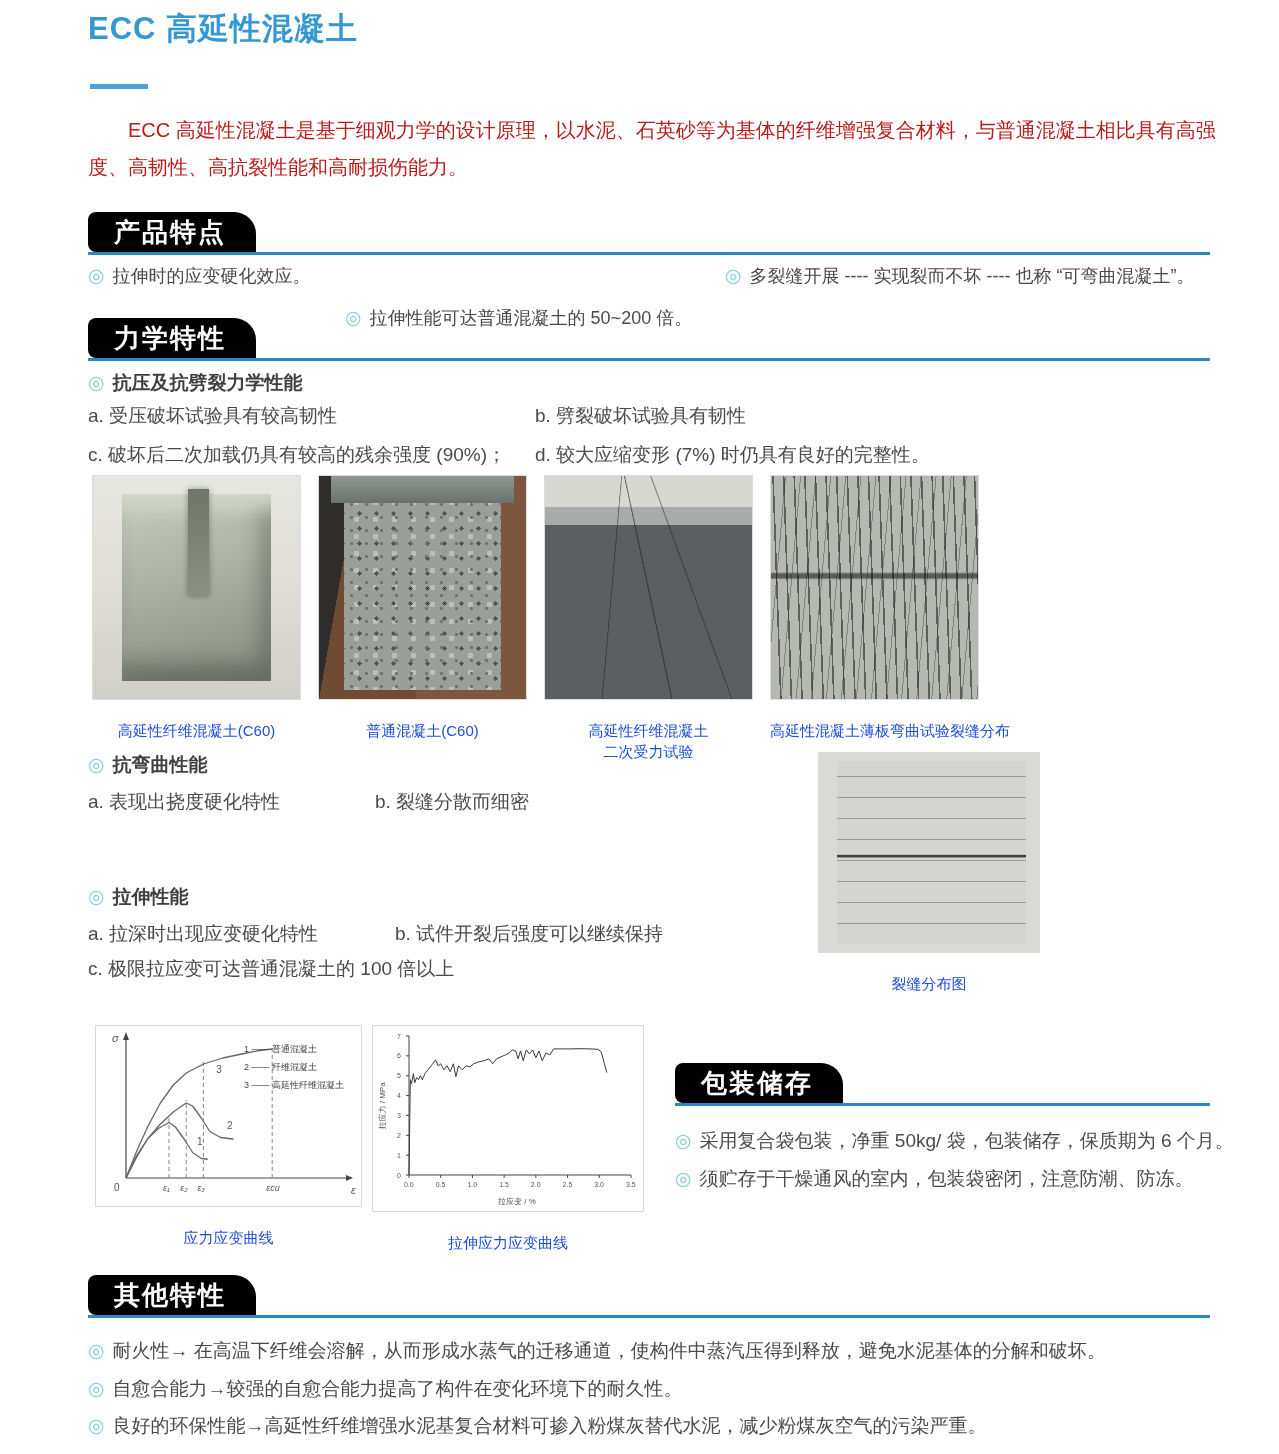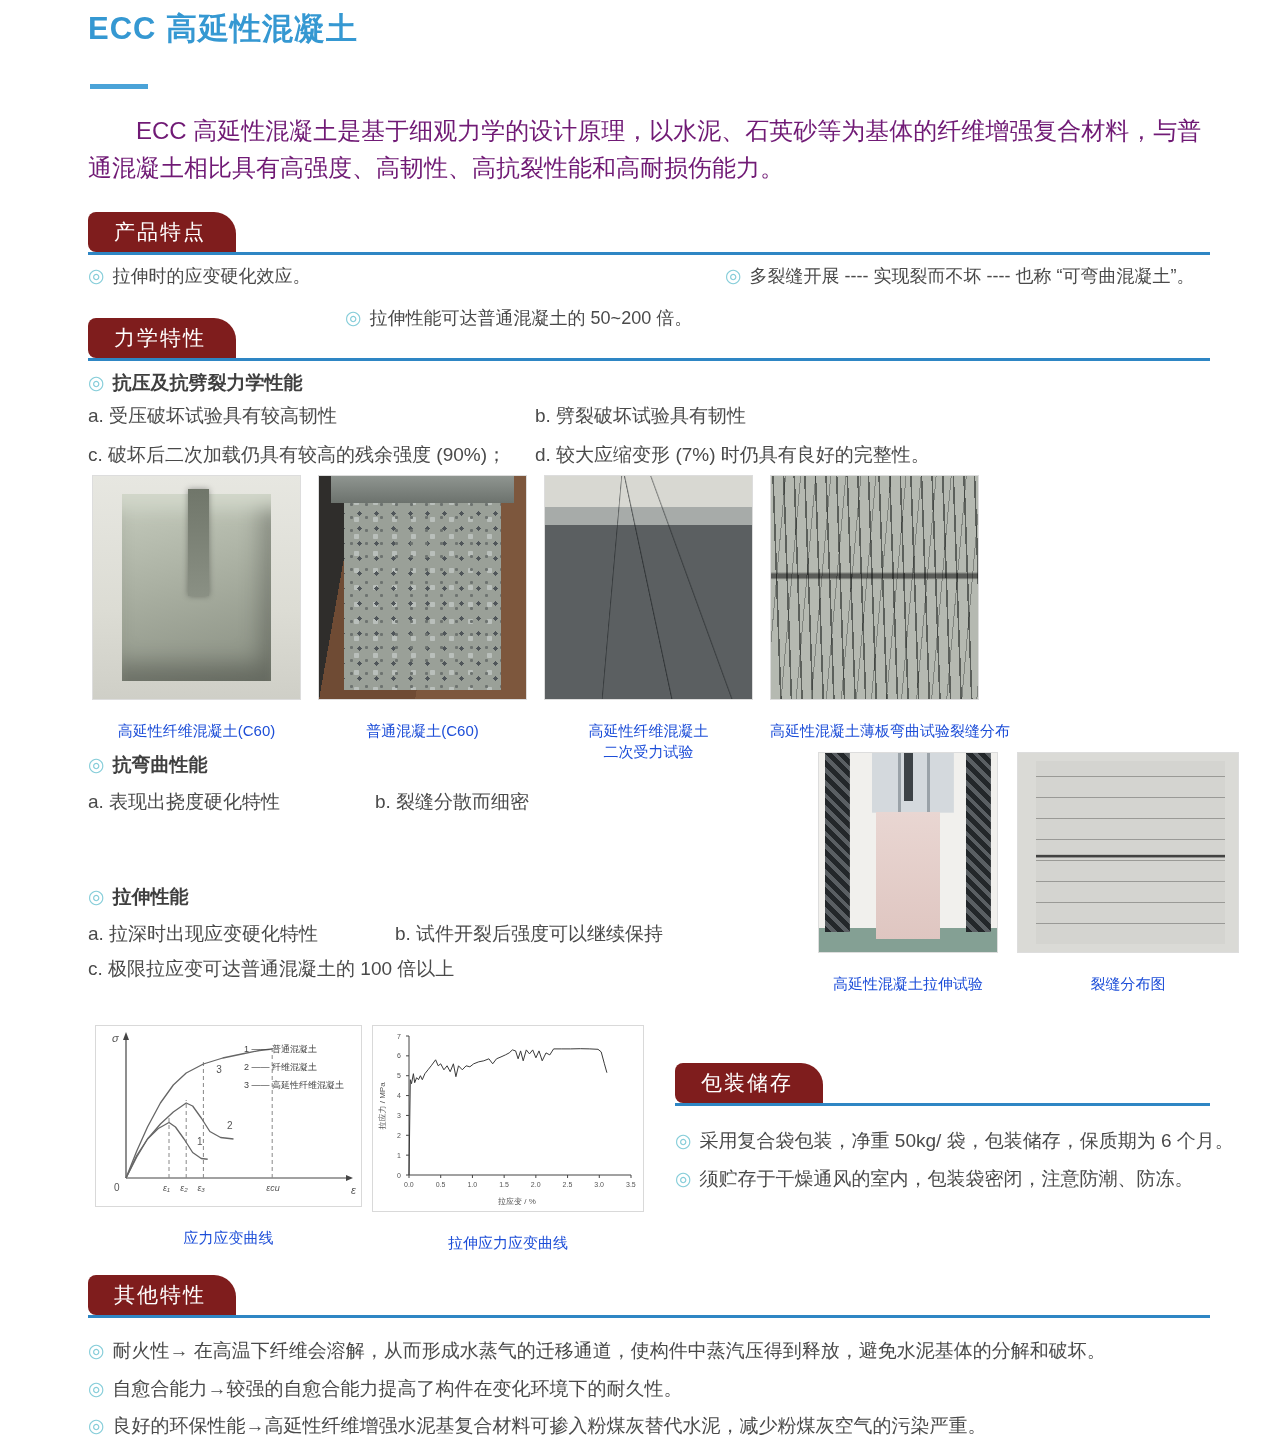--- a/index.html
+++ b/index.html
@@ -4,25 +4,25 @@
 <style>
   html,body{margin:0;padding:0;background:#ffffff;}
   body{font-family:"Liberation Sans","DejaVu Sans",sans-serif;color:#4a4a4a;}
   #page{position:relative;width:1279px;height:1454px;background:#fff;overflow:hidden;}
 
   .abs{position:absolute;}
 
   
   .page-title{font-size:31px;font-weight:700;color:#3598d2;letter-spacing:1px;}
   .title-dash{width:58px;height:5px;background:#4aa3d8;}
-  .intro{width:1128px;font-size:24px;line-height:37px;text-indent:2em;color:#701a75;}
+  .intro{width:1128px;font-size:20px;line-height:37px;text-indent:2em;color:#b91c1c;}
 
   
   .banner{border-bottom:3px solid #2e86c4;line-height:0;}
-  .tab{display:inline-block;background:#7f1d1d;color:#fff;font-size:21px;font-weight:400;
+  .tab{display:inline-block;background:#000000;color:#fff;font-size:26px;font-weight:700;
        line-height:40px;padding:0 30px 0 26px;border-radius:8px 22px 0 8px;letter-spacing:2px;}
 
   .ring{color:#85cdd9;margin-right:8px;font-size:19px;}
   .btxt{font-size:19px;color:#4a4a4a;}
   .bold .btxt{font-weight:700;color:#3f3f3f;}
   .bullet{white-space:nowrap;}
   .features{display:flex;align-items:flex-start;font-size:18px;}
   .features .f1{width:257px;}
   .features .f2{width:380px;margin-top:42px;}
 
@@ -140,24 +140,20 @@
 
   <div class="abs bullet bold" style="left:88px;top:752px;">
     <span class="ring">◎</span><span class="btxt">抗弯曲性能</span>
   </div>
   <div class="abs pair bend" style="left:88px;top:789px;width:700px;">
     <span>a. 表现出挠度硬化特性</span>
     <span>b. 裂缝分散而细密</span>
   </div>
 
   <div class="abs" style="left:818px;top:752px;display:flex;gap:19px;align-items:flex-start;">
-    <figure>
-      <div class="ph p6" style="width:180px;height:201px;"></div>
-      <figcaption class="cap">高延性混凝土拉伸试验</figcaption>
-    </figure>
     <figure>
       <div class="ph p7" style="width:222px;height:201px;"></div>
       <figcaption class="cap">裂缝分布图</figcaption>
     </figure>
   </div>
 
   <div class="abs bullet bold" style="left:88px;top:884px;">
     <span class="ring">◎</span><span class="btxt">拉伸性能</span>
   </div>
   <div class="abs pair tens" style="left:88px;top:921px;width:700px;">

